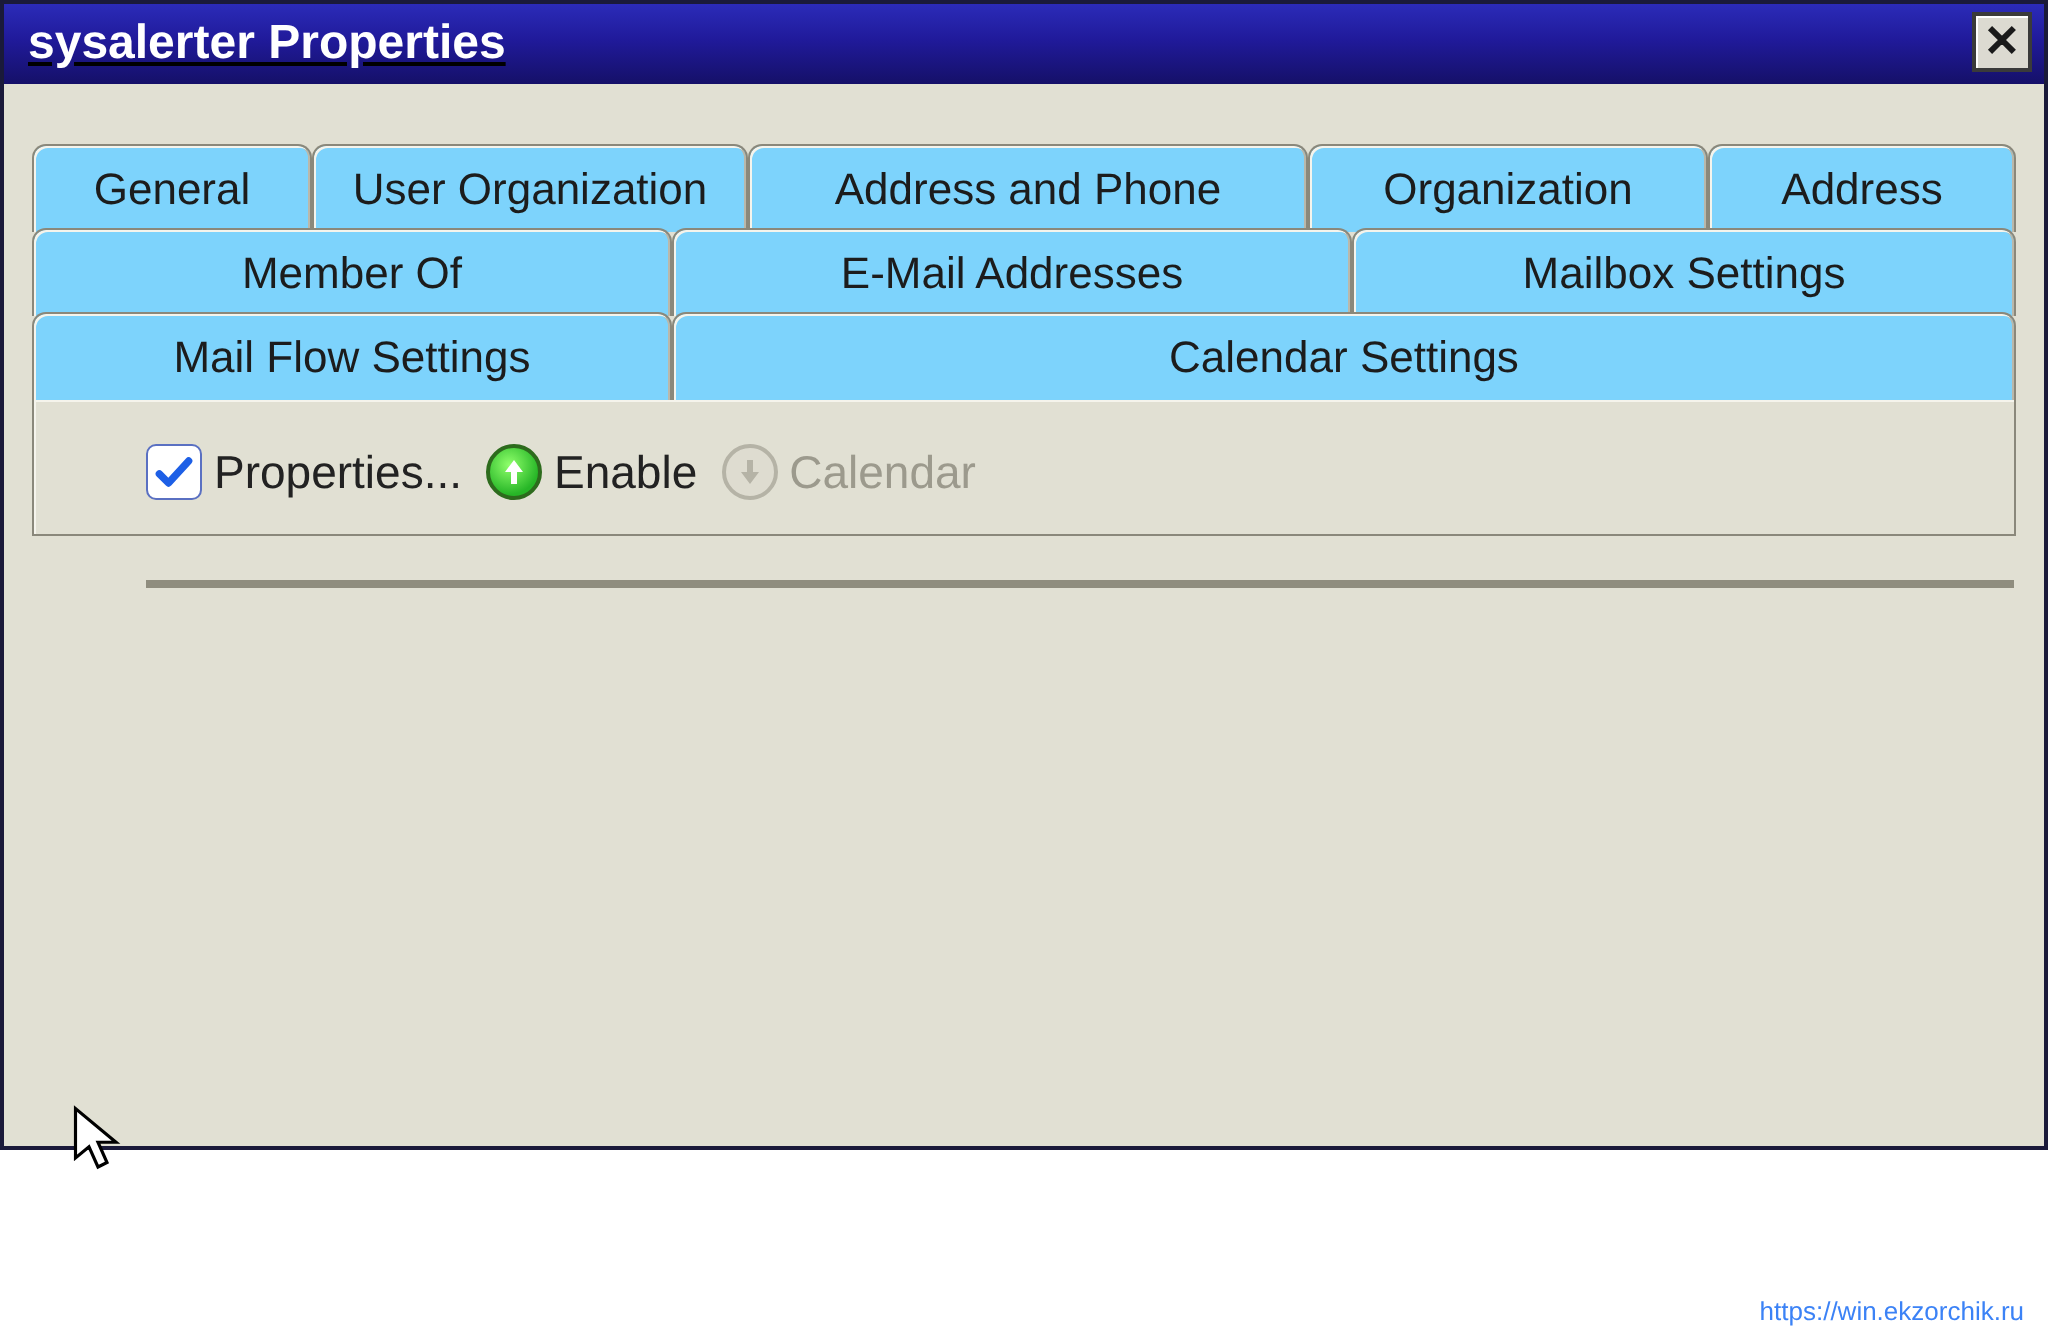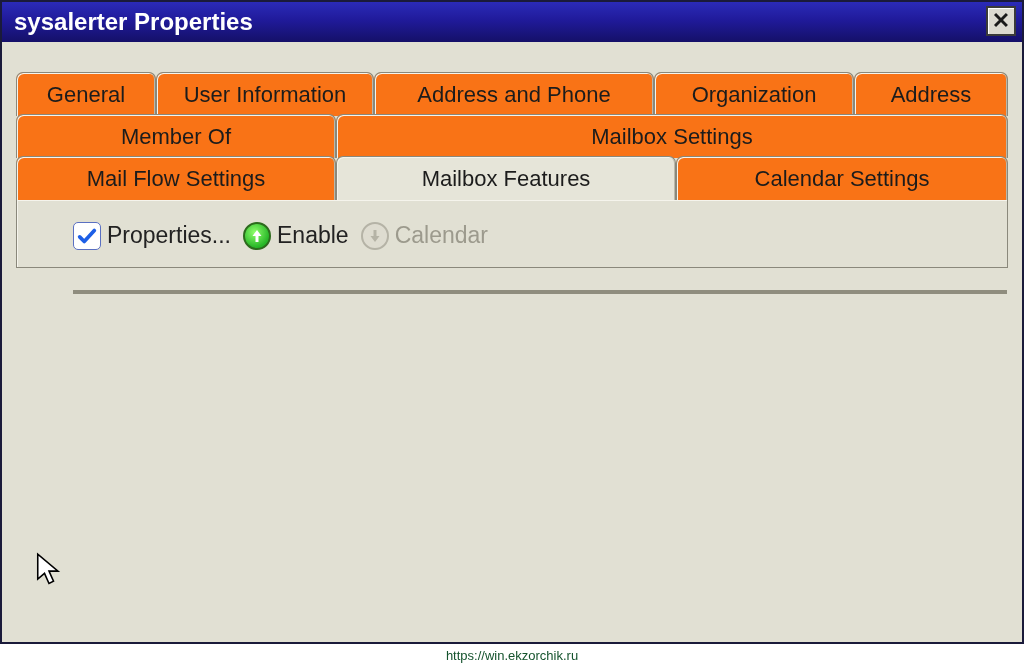--- a/index.html
+++ b/index.html
@@ -8,22 +8,23 @@
     width: 1024px;
     height: 666px;
     background: #fff;
     font-family: Tahoma, Verdana, sans-serif;
     font-size: 20px;
     overflow: hidden;
   }
   .window {
     position: relative;
     width: 1024px;
-    height: 644px;
+    height: 575px;
     border: 2px solid #1a1a3a;
+    text-decoration: underline;
   }
   .titlebar {
     height: 40px;
     background: linear-gradient(to bottom, #2b2bb8 0%, #201a9a 45%, #151068 100%);
     display: flex; align-items: center;
     padding-left: 12px;
     color: #fff;
     font-size: 24px;
     font-weight: 600;
     position: relative;
@@ -59,21 +60,21 @@
   .tabrow{
     position:absolute;
     left:6px; right:6px;
     height:44px;
     display:flex;
   }
   .row1{ top:0; z-index:1; }
   .row2{ top:42px; z-index:2; }
   .row3{ top:84px; z-index:3; }
   .tab{
-    background:#f97316;
+    background:#7dd3fc;
     border:1px solid #8a887b;
     border-bottom:none;
     border-top-left-radius:7px;
     border-top-right-radius:7px;
     display:flex;
     align-items:center;
     justify-content:center;
     font-size:22px;
     color:#1c1c1c;
     box-shadow: inset 1px 1px 0 #f5f4ec, inset -1px 0 0 #bab8aa;
@@ -97,21 +98,21 @@
     background:#e1e0d3;
     box-shadow: inset 1px 1px 0 #f5f4ec;
   }
   .toolbar{
     display:flex;
     align-items:center;
     gap:12px;
     padding: 22px 8px 10px 56px;
   }
   .tbtn{
-    display:flex;gap:6px;
+    display:flex;align-items:center;gap:6px;
     font-size:23px;
     color:#222;
   }
   .tbtn.disabled{ color:#9c9a8d; }
   .check-icon{
     width:28px;height:28px;border-radius:5px;background:#fff;border:1px solid #5a70c2;
     display:flex;align-items:center;justify-content:center;
   }
   .check-icon svg{width:22px;height:22px;}
   .arrow-icon{
@@ -147,25 +148,25 @@
     box-shadow: inset 0 1px 0 #fff;
   }
   .cursor-arrow{
     position:absolute;
     left:32px; top:510px;
     width:30px;height:36px;
     pointer-events:none;
   }
   .footer-text{
     position:absolute;
-    left:0;right:0;
+    left:0;right:12px;
     bottom:3px;
-    text-align:center;
+    text-align:right;
     font-size:13px;
-    color:#14532d;
+    color:#3b82f6;
   }
 </style>
 </head>
 <body>
 
 <div class="window">
 
   <div class="titlebar">
     <span>sysalerter Properties</span>
     <span class="closebtn">
@@ -176,48 +177,48 @@
 
   <div class="body-area">
 
     <div class="tabstack">
 
       <div class="tabrow row1">
         <div class="tab" style="flex:0 0 140px">
             <span>General</span>
           </div>
         <div class="tab" style="flex:0 0 218px">
-            <span>User Information</span>
+            <span>User Organization</span>
           </div>
         <div class="tab" style="flex:0 0 280px">
             <span>Address and Phone</span>
           </div>
         <div class="tab" style="flex:0 0 200px">
             <span>Organization</span>
           </div>
         <div class="tab" style="flex:1">
             <span>Address</span>
           </div>
       </div>
 
       <div class="tabrow row2">
         <div class="tab" style="flex:0 0 320px">
             <span>Member Of</span>
           </div>
+        <div class="tab" style="flex:0 0 340px">
+            <span>E-Mail Addresses</span>
+          </div>
         <div class="tab" style="flex:1">
             <span>Mailbox Settings</span>
           </div>
       </div>
 
       <div class="tabrow row3">
         <div class="tab" style="flex:0 0 320px">
             <span>Mail Flow Settings</span>
-          </div>
-        <div class="tab active" style="flex:0 0 340px">
-            <span>Mailbox Features</span>
           </div>
         <div class="tab" style="flex:1">
             <span>Calendar Settings</span>
           </div>
       </div>
 
       <div class="red-box" style="top:80px; left:402px; width:238px; height:52px;"></div>
 
       <div class="tab-panel">
 

